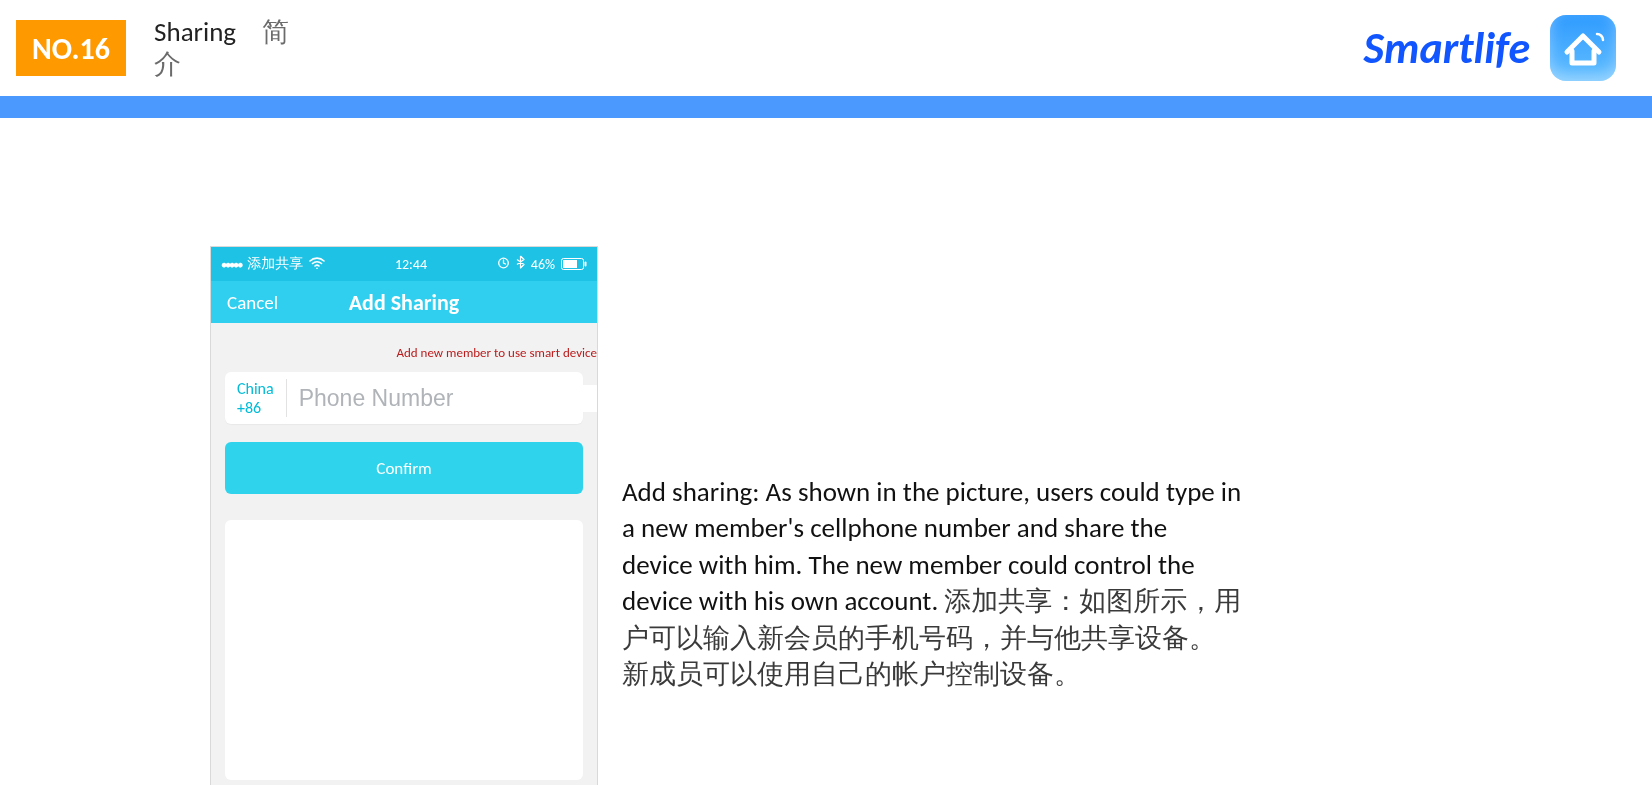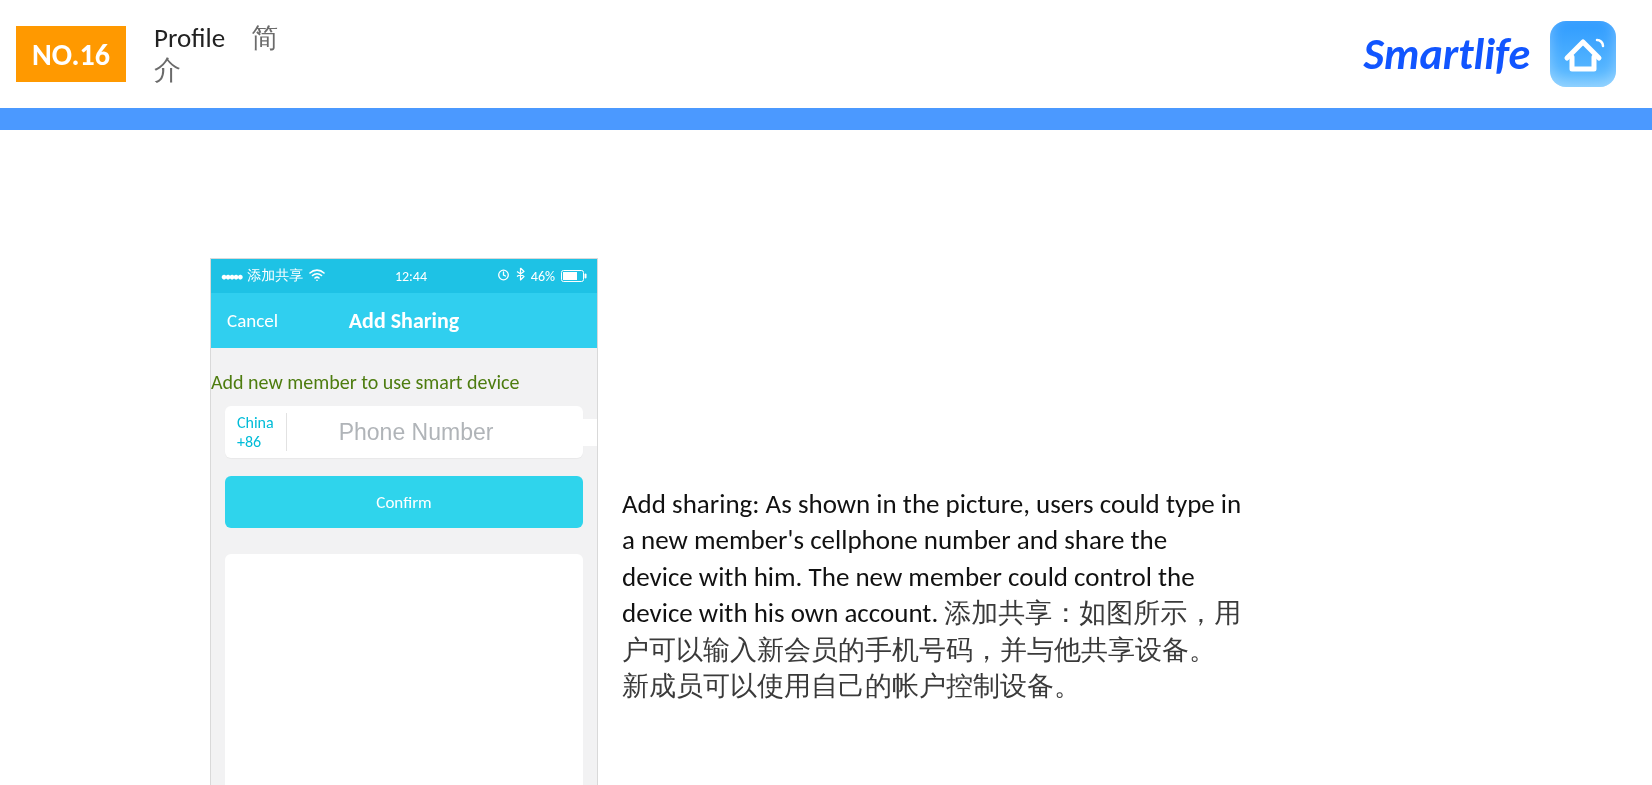--- a/index.html
+++ b/index.html
@@ -8,21 +8,21 @@
     height:785px;
     background:#ffffff;
     font-family: Calibri, Arial, "Microsoft YaHei", "PingFang SC", sans-serif;
     color:#111;
     position:relative;
   }
 
   
   .header {
     width:100%;
-    height:108px;
+    height:96px;
     display:flex;
     align-items:center;
     padding-left:16px;
   }
   .header .badge {
     background:#ff9900;
     color:#ffffff;
     font-weight:700;
     font-size:30px;
     padding:12px 16px;
@@ -102,55 +102,54 @@
     display:flex;
     align-items:center;
     gap:6px;
   }
   .signal { letter-spacing:-2px; font-size:10px;}
   .battery-icon {
     display:inline-flex;
     align-items:center;
   }
   .navbar {
-    height:55px;
+    height:42px;
     background:#30cfef;
     display:flex;
     align-items:center;
     justify-content:center;
     position:relative;
     color:#fff;
   }
   .navbar .cancel {
     position:absolute;
     left:16px;
     font-size:19px;
     font-weight:400;
   }
   .navbar .nav-title {
     font-size:22px;
     font-weight:600;
   }
   .instr {
-    text-align:left;
-    color:#4d7c0f;
-    font-size:20px;
+    text-align:right;
+    color:#b91c1c;
+    font-size:13px;
     padding:22px 0 12px;
     background:#f2f2f3;
   }
   .input-row {
     margin:0 14px;
     background:#ffffff;
     border-radius:6px;
     height:52px;
     display:flex;
     align-items:center;
     padding:0 12px;
     box-shadow:0 1px 1px rgba(0,0,0,0.04);
-    gap:40px;
   }
   .country {
     color:#01bcd8;
     font-size:16px;
     padding-right:12px;
     border-right:1px solid #e2e2e2;
   }
   .phone-input {
     flex:1;
     border:none;
@@ -193,21 +192,21 @@
   }
   .desc .en { text-align:justify; }
   .desc .cn { color:#3a3a3a; }
 </style>
 </head>
 <body>
 
 <div class="header">
   <div class="badge">NO.16</div>
   <div class="title-block">
-    <span class="line1">Profile</span><span class="cn1">简</span>
+    <span class="line1">Sharing</span><span class="cn1">简</span>
     <span class="cn2">介</span>
   </div>
   <div class="brand">
     <span class="brand-label">Smartlife</span>
     <span class="logo">
       <svg width="46" height="46" viewBox="0 0 46 46">
         <path d="M7 27 L23 11 L39 27" stroke="#ffffff" stroke-width="5" fill="none" stroke-linecap="round" stroke-linejoin="round"></path>
         <path d="M12 26 V38 H34 V26" stroke="#ffffff" stroke-width="5" fill="none" stroke-linecap="round" stroke-linejoin="round"></path>
         <path d="M37 9 a6 6 0 0 1 6 6" stroke="#ffffff" stroke-width="2.5" fill="none" stroke-linecap="round"></path>
       </svg>

